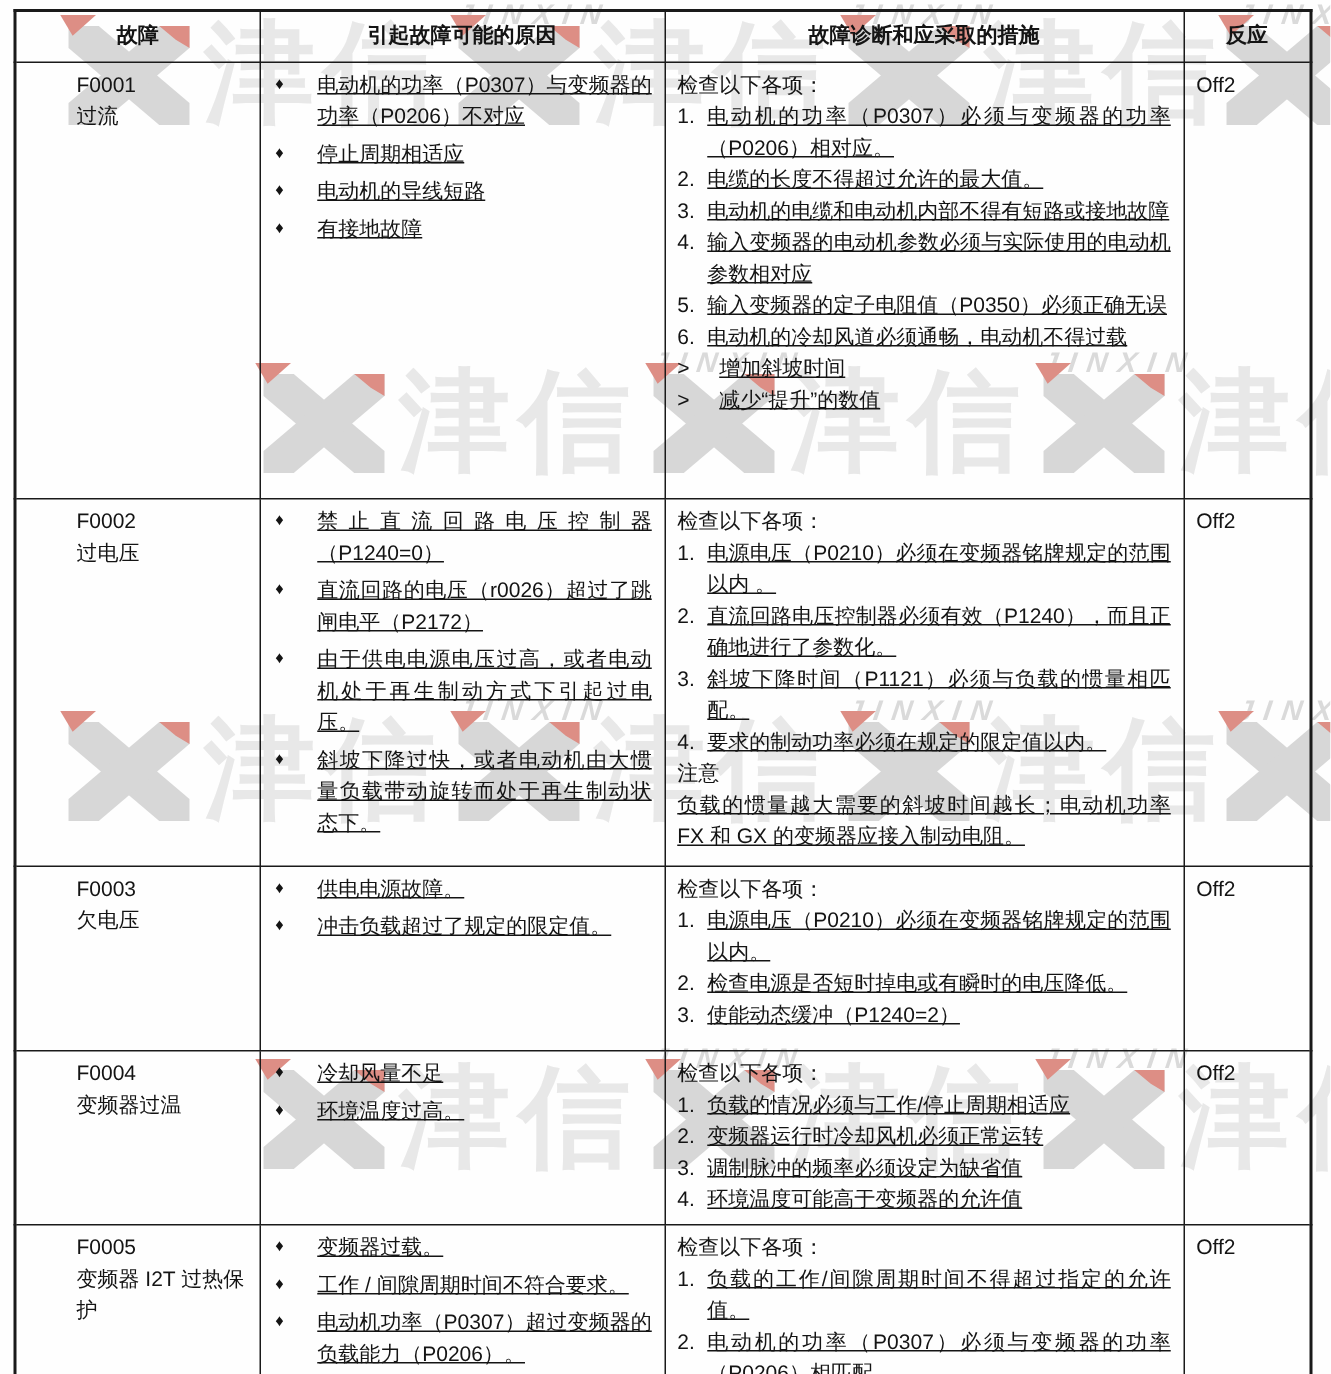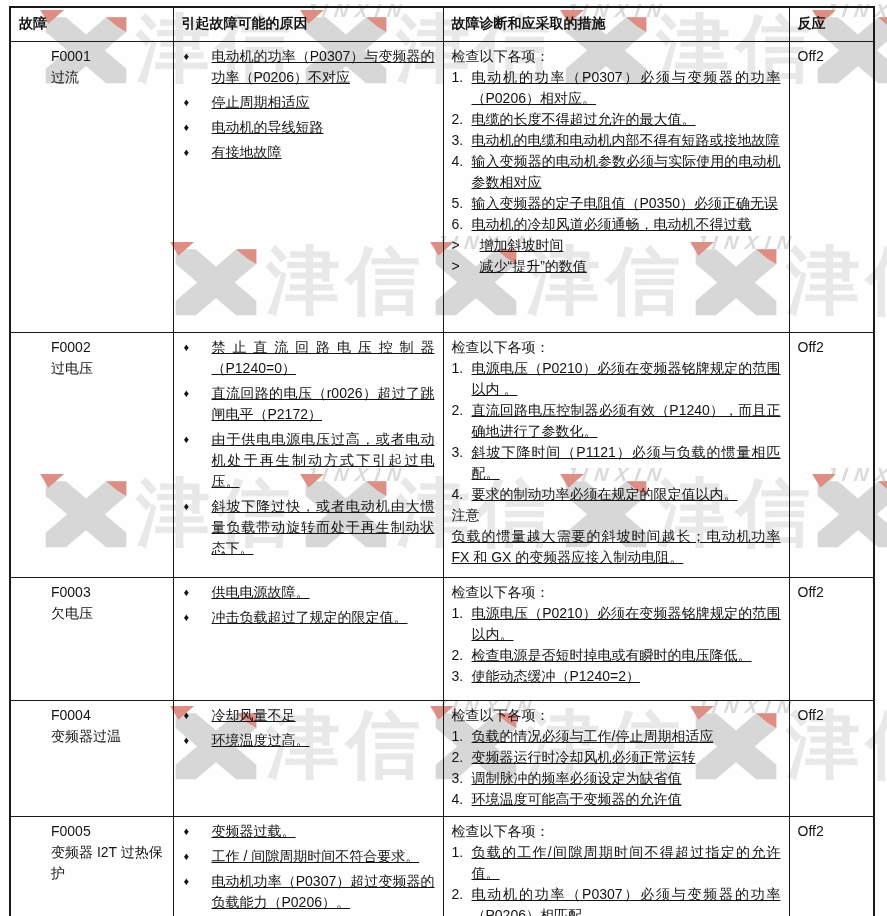--- a/index.html
+++ b/index.html
@@ -21,21 +21,21 @@
     letter-spacing:7px; color:var(--wm-en,#dadada);
     transform:skewX(-8deg); margin:-10px 0 0 4px; white-space:nowrap;
   }
   
   .table-wrap{position:absolute; left:9px; top:6px; width:864px; z-index:1;}
   table.fault{border-collapse:collapse; width:100%; table-layout:fixed; border:2px solid #1a1a1a;}
   table.fault th, table.fault td{
     border:1px solid #1a1a1a; vertical-align:top; background:transparent;
     font-size:14px; line-height:21px; padding:4px 8px 6px 8px; overflow:hidden;
   }
-  table.fault th{text-align:left; font-weight:bold; height:22px; padding-top:5px;}
+  table.fault th{text-align:center; font-weight:bold; height:22px; padding-top:5px;}
   .c-fault div{line-height:21px;margin-left:32px;}
   .cause-item{display:flex; margin-bottom:4px;}
   .bullet{flex:none; width:28px; font-size:11px; padding-left:2px; line-height:21px;}
   .m-item{display:flex;}
   .m-num{flex:none; width:20px;}
   .e-item{display:flex;}
   .e-num{flex:none; width:28px;}
   .itext{flex:1; text-align:justify;text-decoration:underline;}
   .note-title{}
   .note-title:empty, .note-text:empty{display:none; margin:0;}

